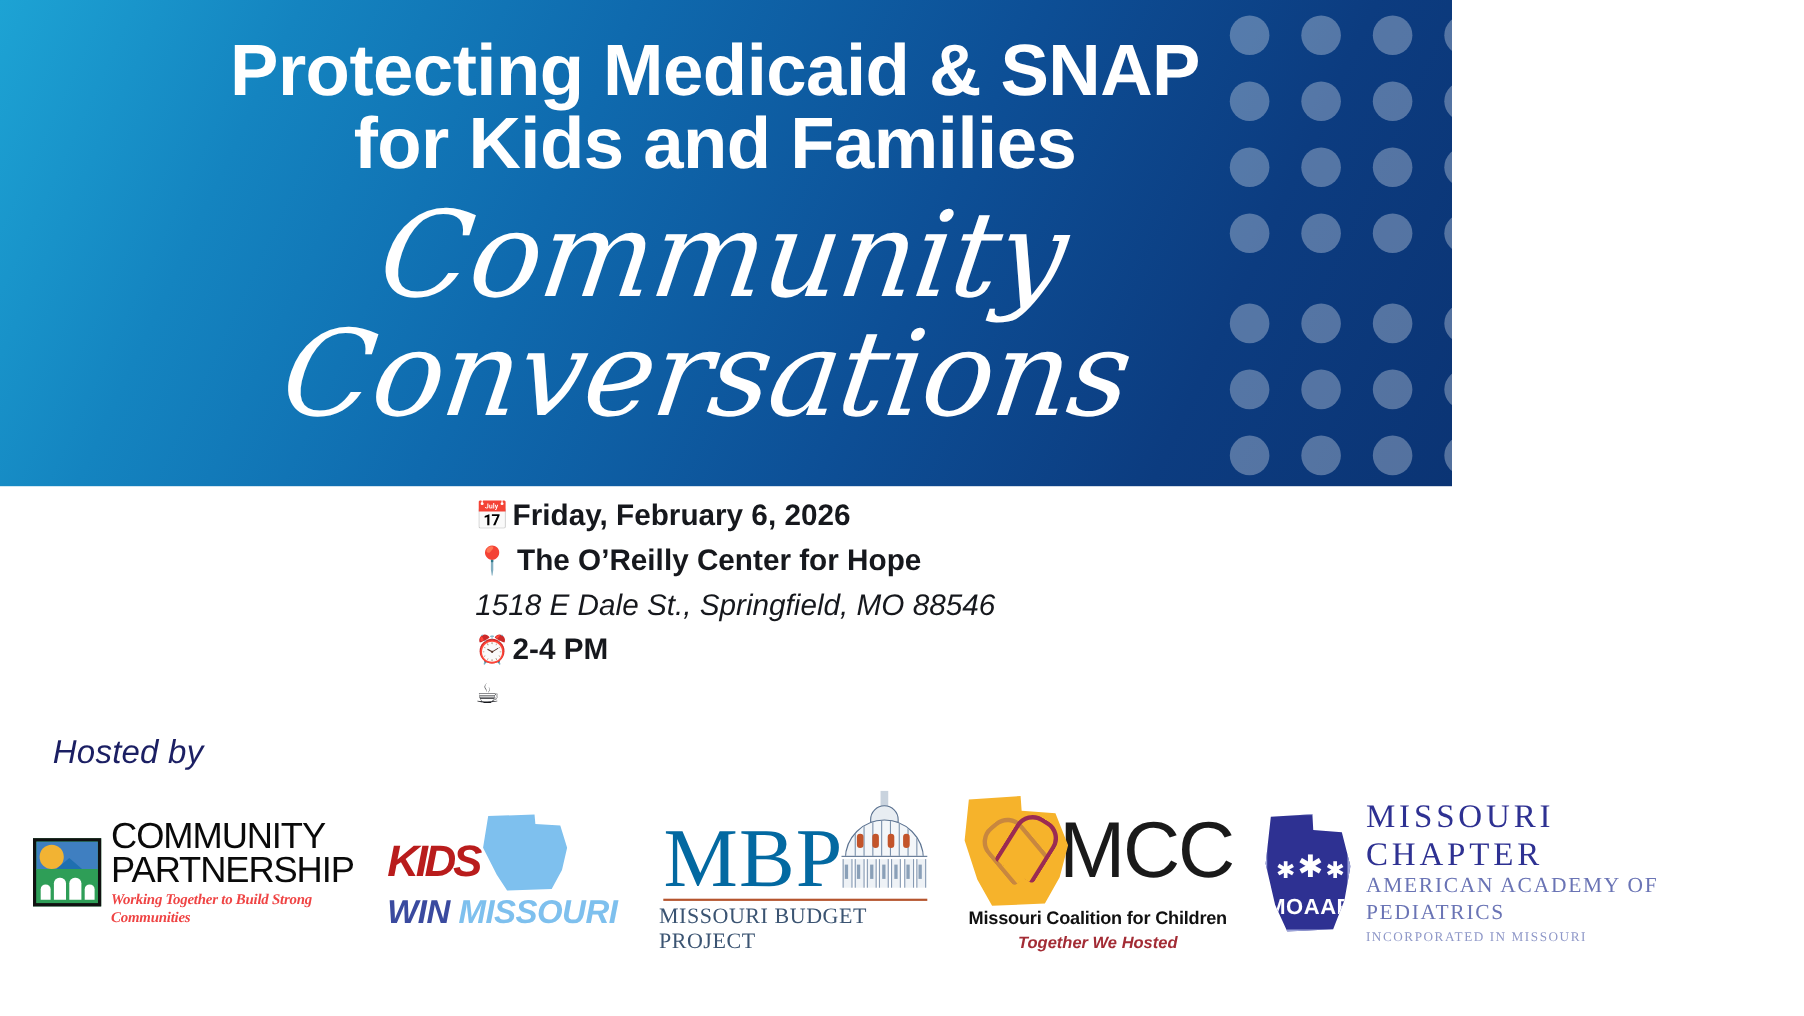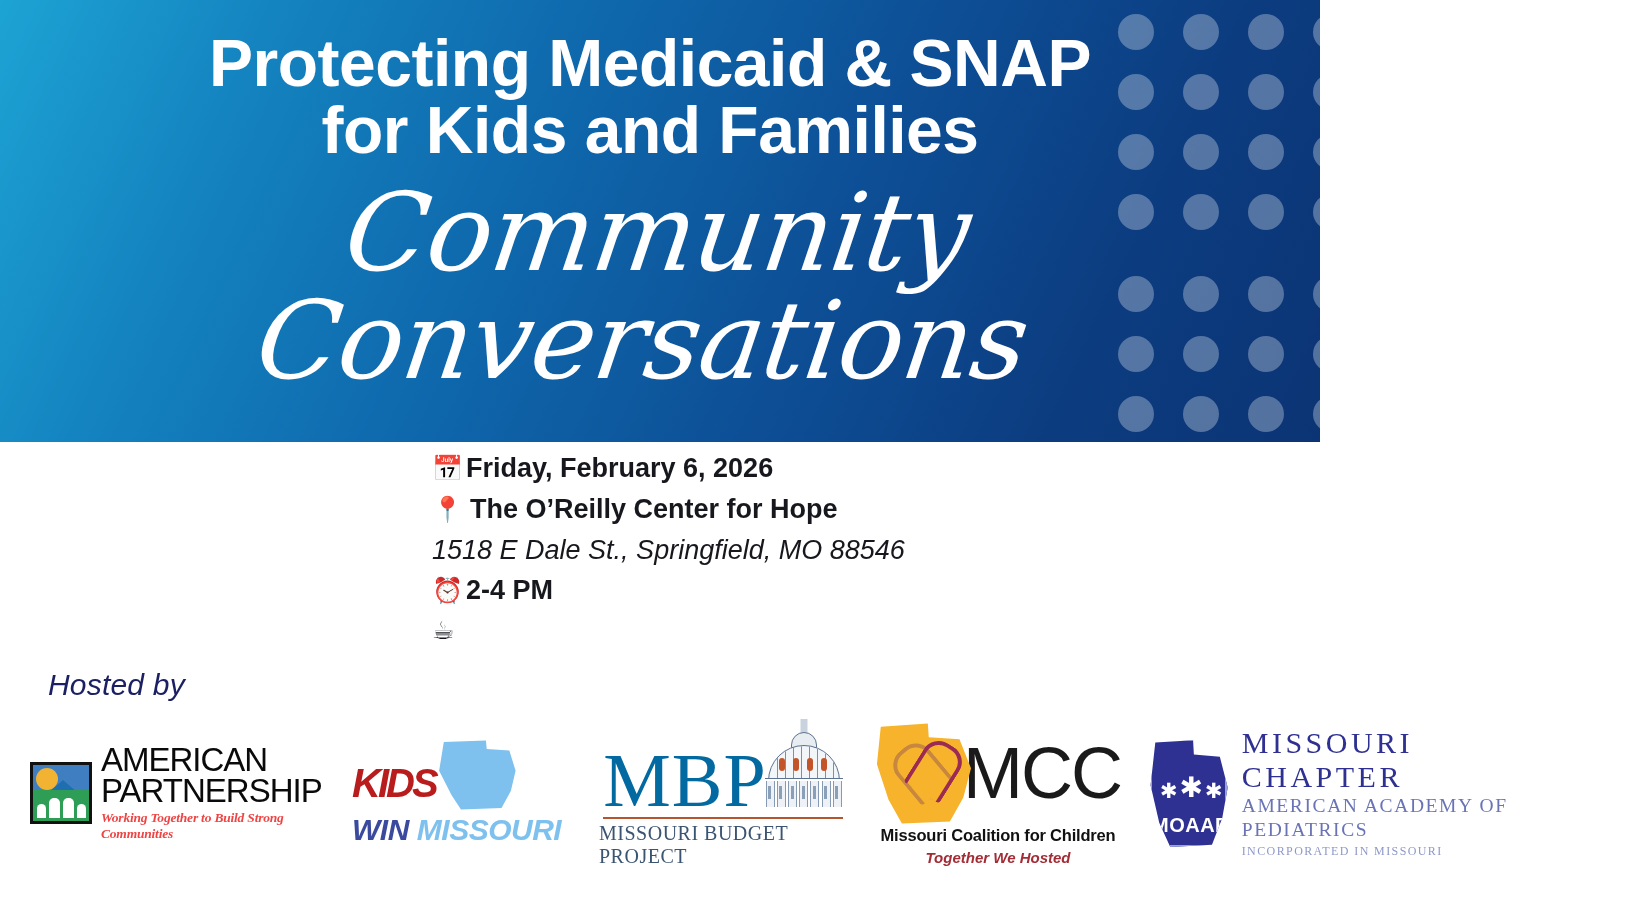--- a/index.html
+++ b/index.html
@@ -201,21 +201,21 @@
         <div class="cp-mtn"></div>
         <div class="cp-grass"></div>
         <div class="cp-figs">
           <div class="cp-fig s"></div>
             <div class="cp-fig"></div>
             <div class="cp-fig"></div>
             <div class="cp-fig s"></div>
         </div>
       </div>
       <div class="cp-txt">
-        <div class="cp-l1">AMERICAN</div>
+        <div class="cp-l1">COMMUNITY</div>
         <div class="cp-l2">PARTNERSHIP</div>
         <div class="cp-tag">Working Together to Build Strong Communities</div>
       </div>
     </div>
 
     <div class="logo kwm">
       <div class="kwm-row">
         <div class="kwm-kids">KIDS</div>
         <div class="kwm-state"></div>
       </div>

